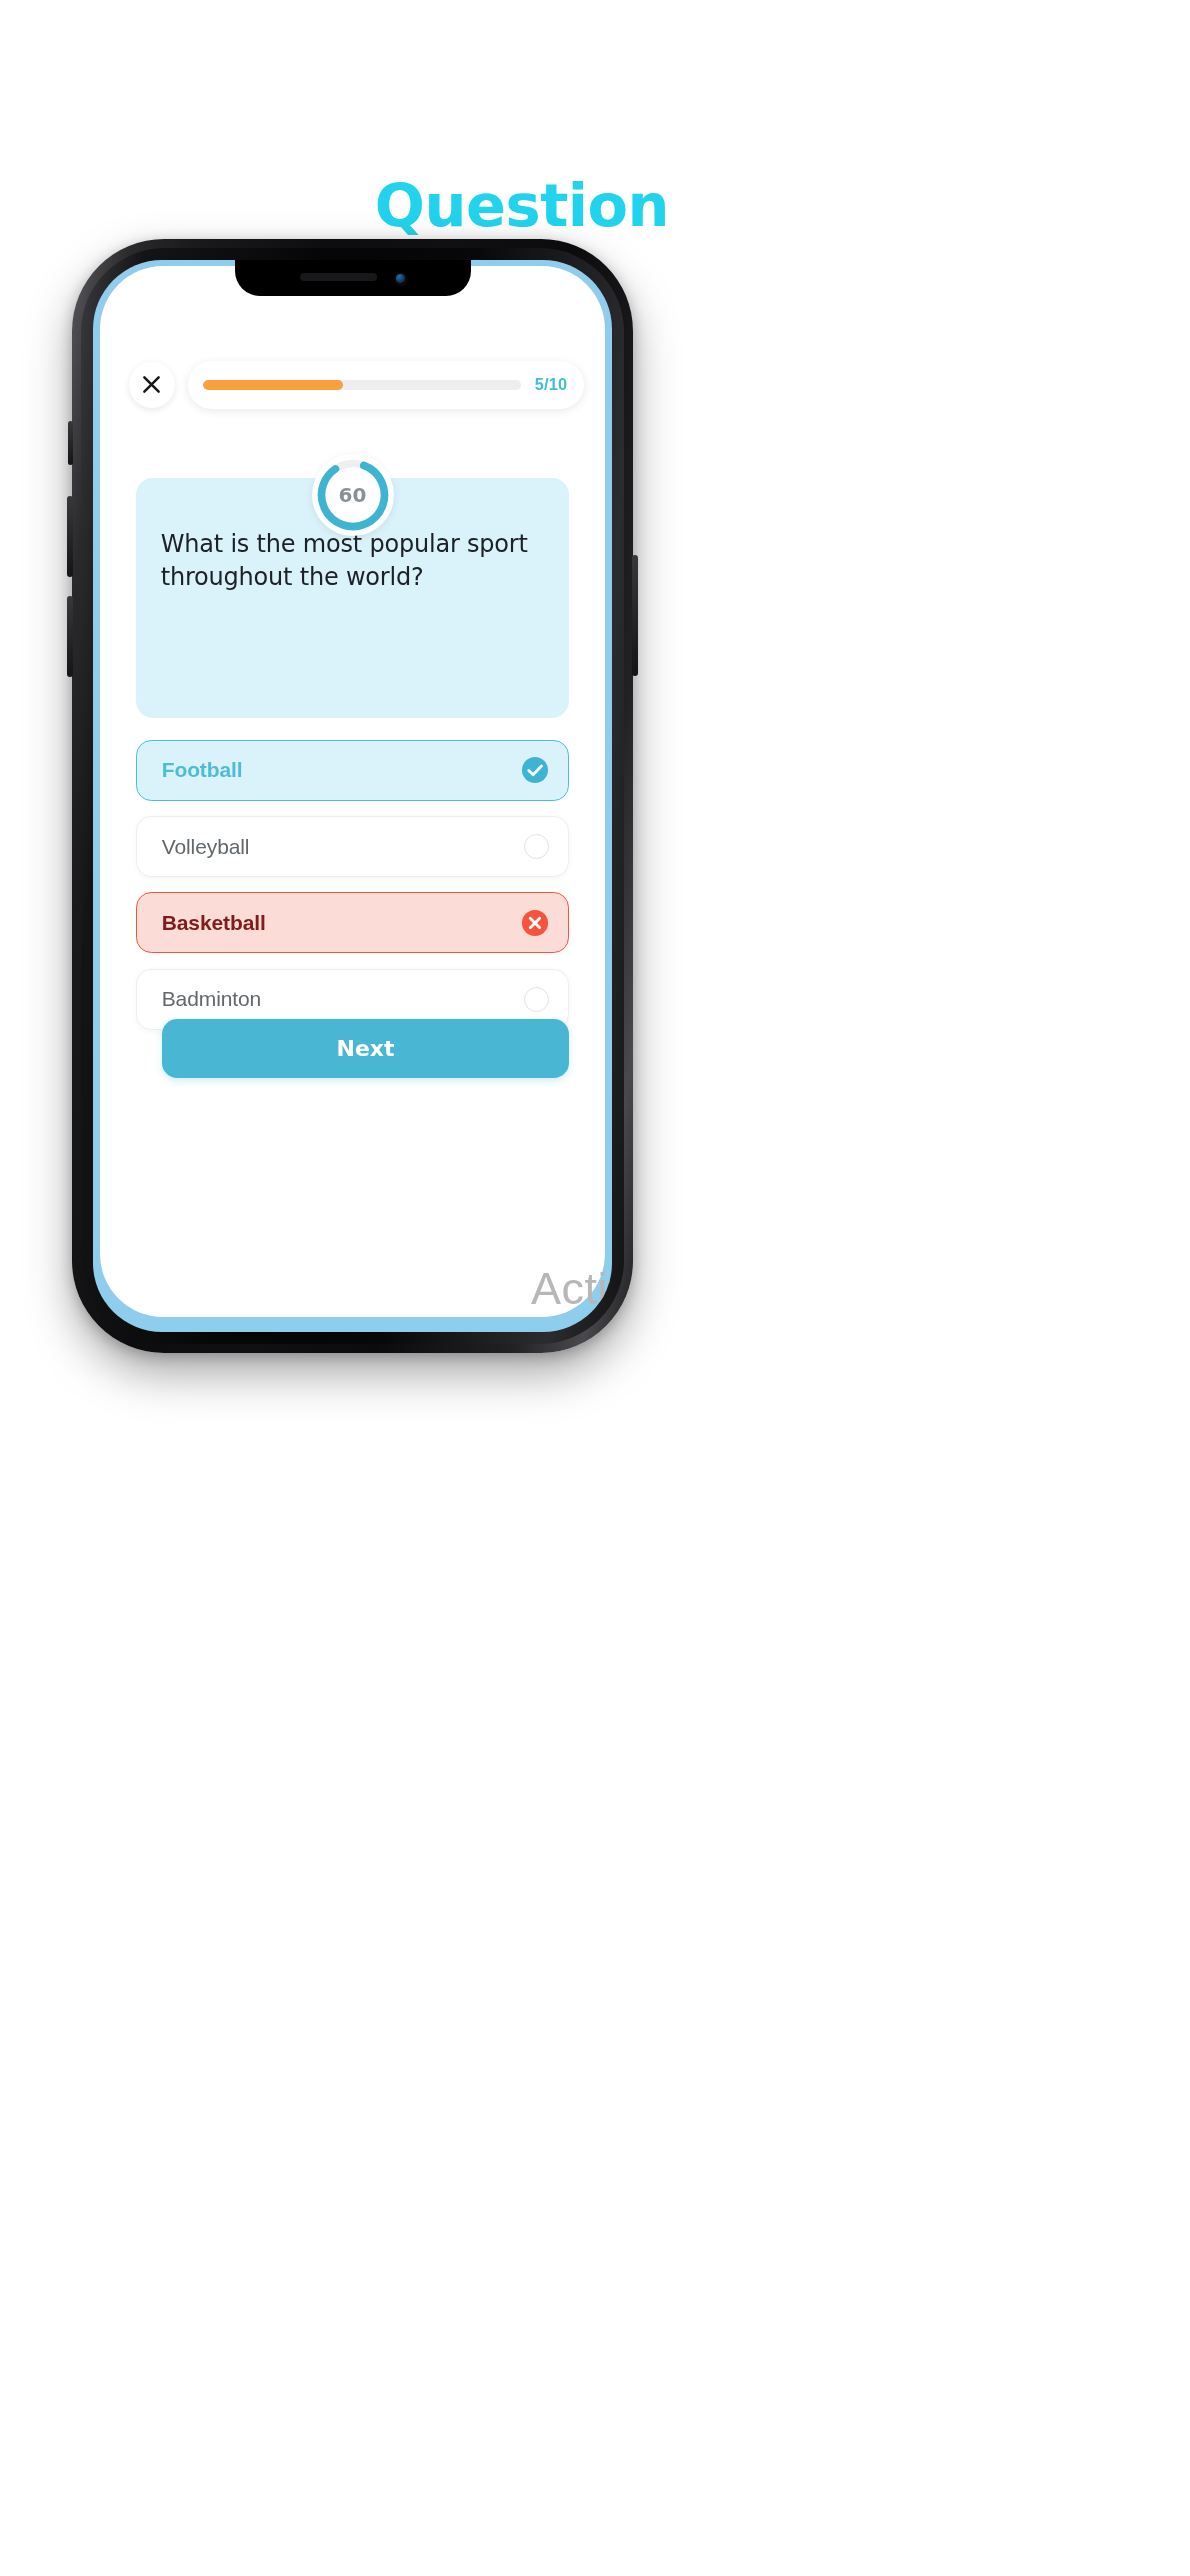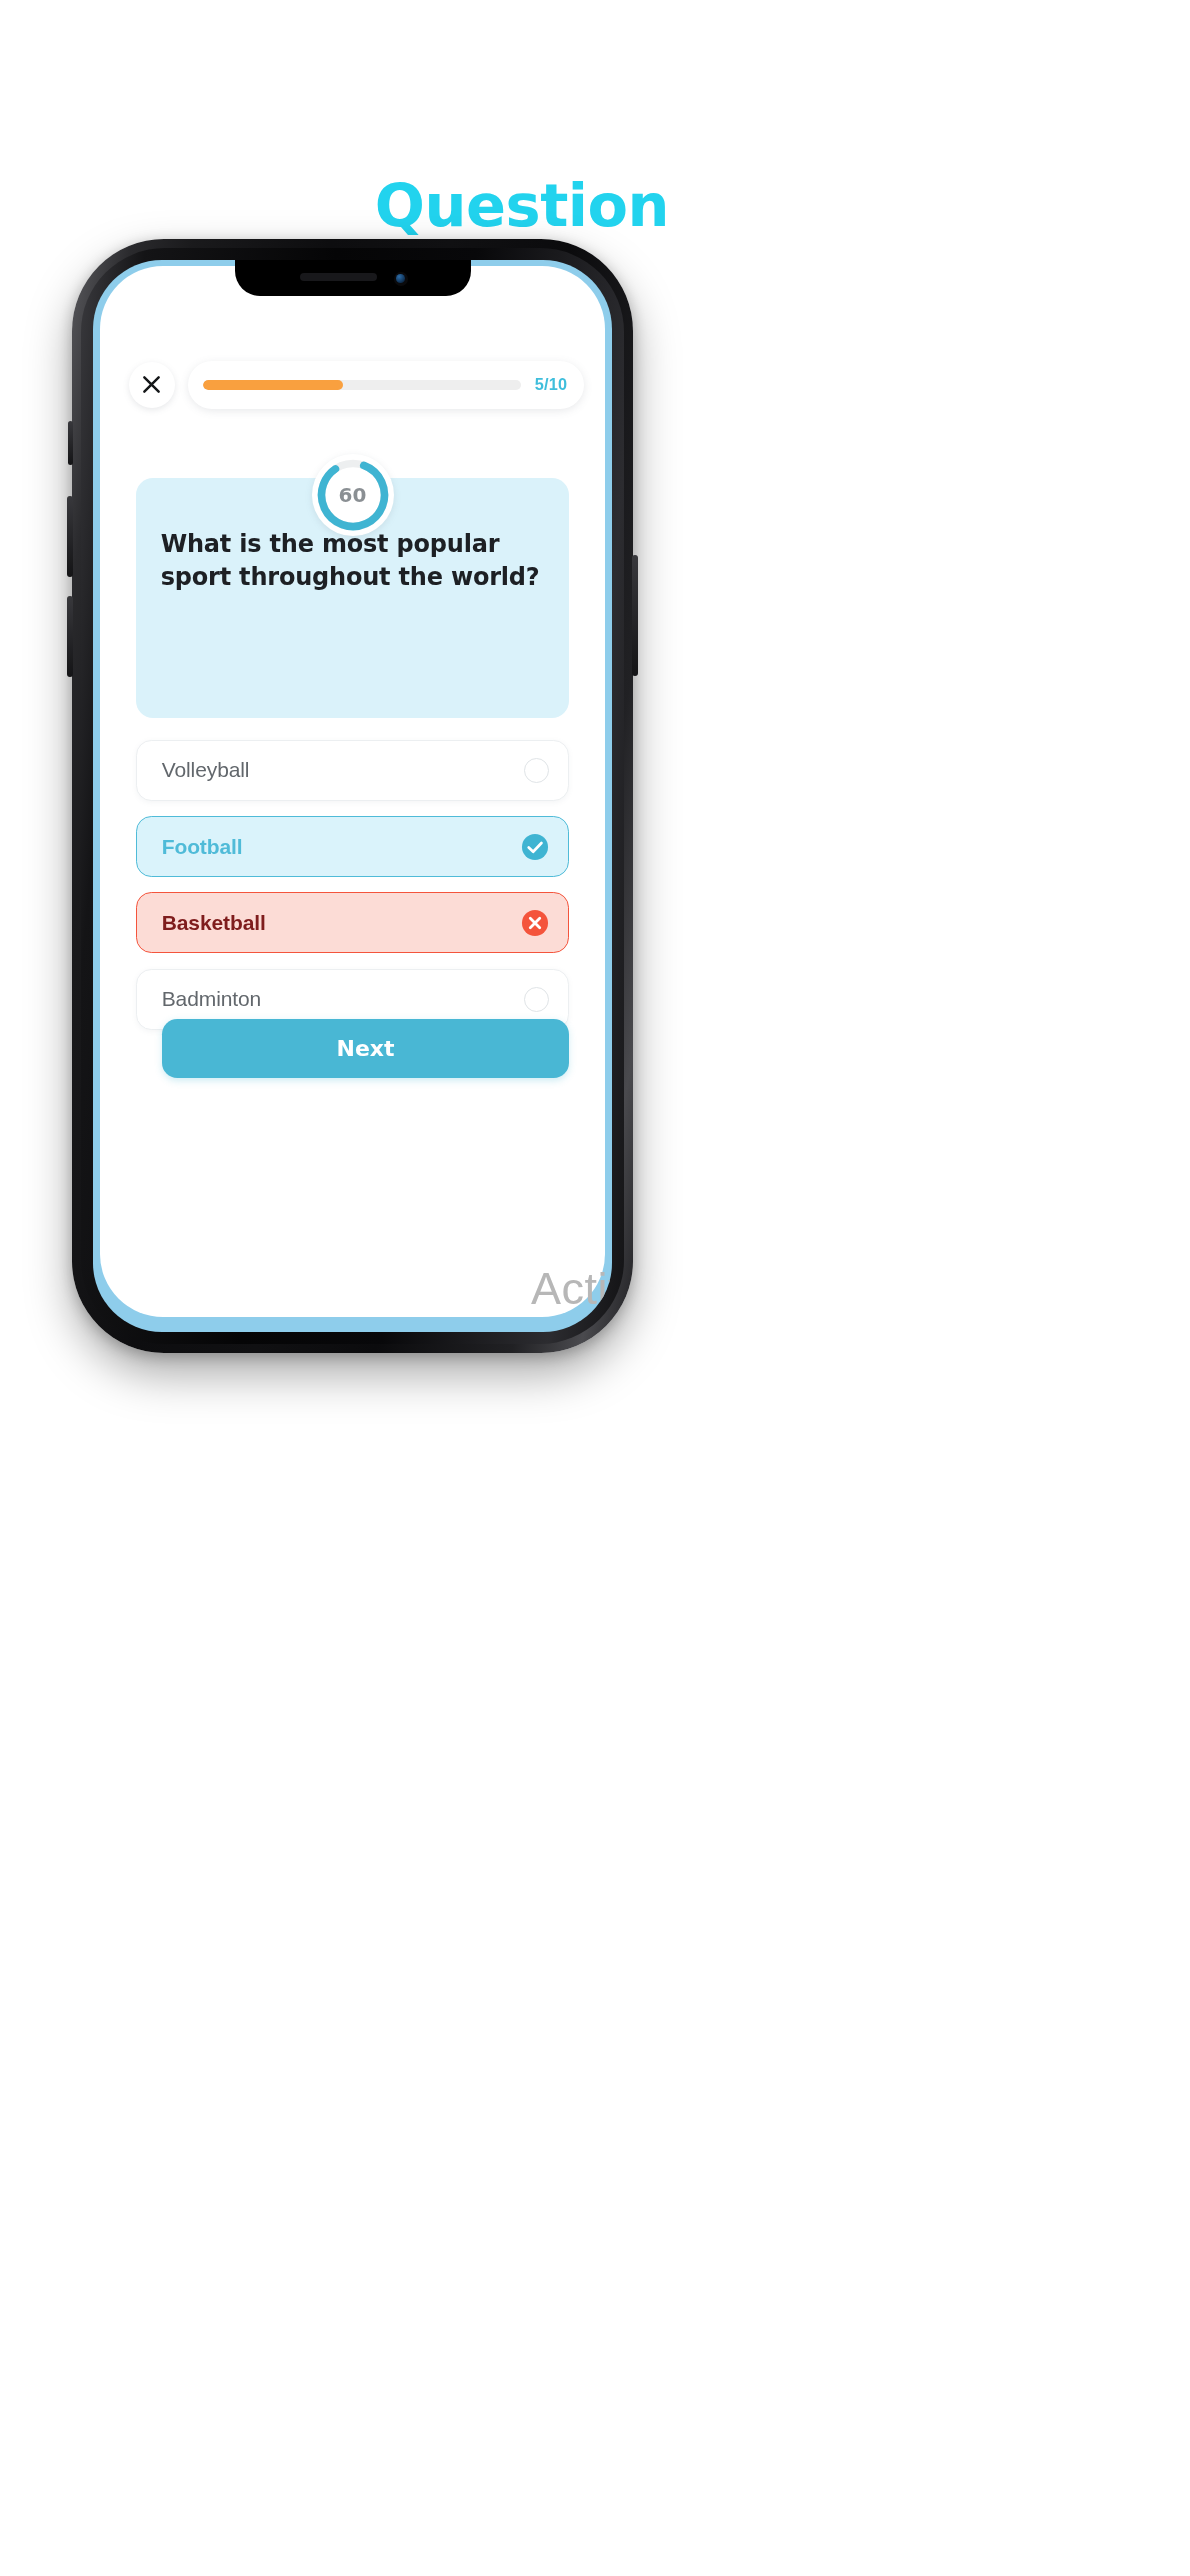--- a/index.html
+++ b/index.html
@@ -195,21 +195,21 @@
     right: 36px;
     top: 212px;
     height: 240px;
     background: #DAF2FA;
     border-radius: 17px;
     padding: 50px 25px 19px 25px;
   }
 
   .question-text {
     font-size: 24px;
-    font-weight: bold;
+    font-weight: normal;
     line-height: 1.38;
     color: #1d2024;
     letter-spacing: -0.2px;
     font-family: "DejaVu Sans", sans-serif;
   }
 
   
   .timer {
     position: absolute;
     left: 50%;
@@ -388,33 +388,33 @@
           </svg>
           <span class="timer-value">60</span>
         </div>
 
         <div class="question-card">
           <div class="question-text">What is the most popular sport throughout the world?</div>
         </div>
 
         <div class="options">
 
-          <div class="option neutral">
-            <span class="option-label">Volleyball</span>
-            <span class="radio-empty"></span>
-          </div>
-
           <div class="option correct">
             <span class="option-label">Football</span>
             <svg class="badge-icon" viewBox="0 0 29 29">
               <circle cx="14.5" cy="14.5" r="13.5" fill="#3FB4D2"></circle>
               <path d="M8 15 L12.6 19.4 L21.2 10.4" fill="none" stroke="#ffffff" stroke-width="2.8" stroke-linecap="round" stroke-linejoin="round"></path>
             </svg>
           </div>
 
+          <div class="option neutral">
+            <span class="option-label">Volleyball</span>
+            <span class="radio-empty"></span>
+          </div>
+
           <div class="option wrong">
             <span class="option-label">Basketball</span>
             <svg class="badge-icon" viewBox="0 0 29 29">
               <circle cx="14.5" cy="14.5" r="13.5" fill="#F4543C"></circle>
               <path d="M9.6 9.6 L19.4 19.4 M19.4 9.6 L9.6 19.4" fill="none" stroke="#ffffff" stroke-width="2.9" stroke-linecap="round"></path>
             </svg>
           </div>
 
           <div class="option neutral">
             <span class="option-label">Badminton</span>

